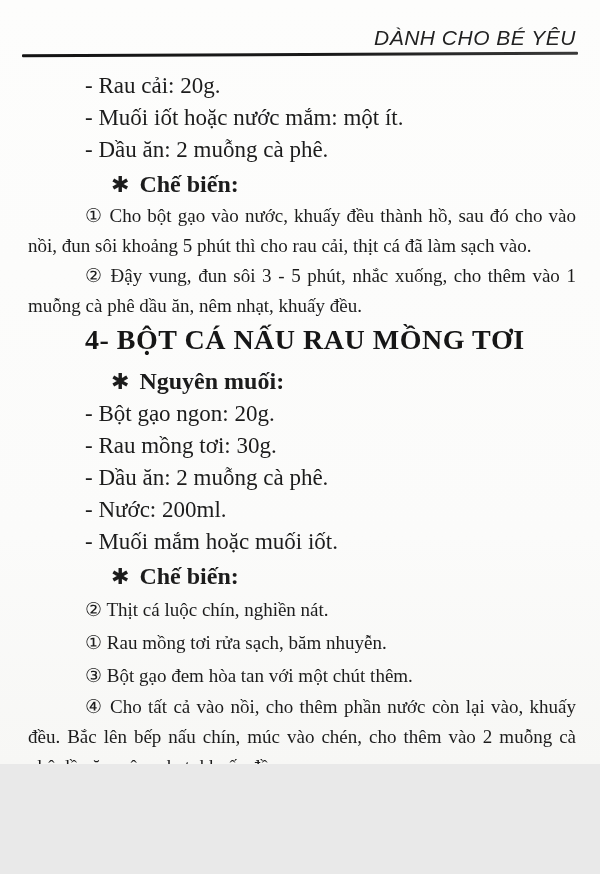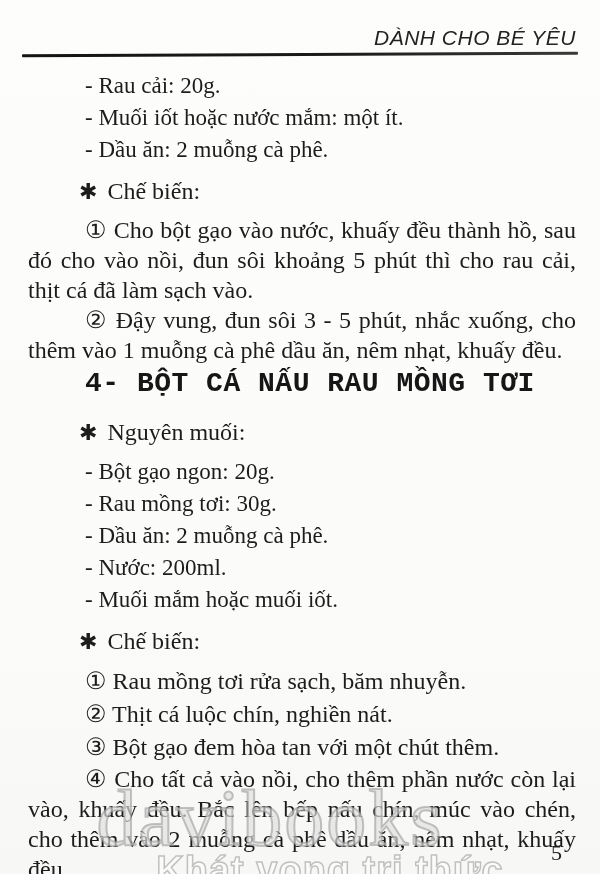--- a/index.html
+++ b/index.html
@@ -1,18 +1,18 @@
 <!DOCTYPE html>
 <html><head>
 <meta charset="utf-8">
 <style>
   html,body { margin:0; padding:0; background:#e9e9e9; }
   .page {
     position:relative;
-    width:600px; height:874px;
+    width:600px; height:764px;
     margin:0 auto;
     background:linear-gradient(180deg,#fdfdfc 0%, #fbfbfa 70%, #f7f7f5 100%);
     color:#1c1c1c;
     font-family:"Liberation Serif", serif;
     overflow:hidden;
   }
   .page-header { position:absolute; top:26px; left:22px; right:22px; }
   .running-head {
     text-align:right;
     font-family:"Liberation Sans", sans-serif;
@@ -34,44 +34,44 @@
     top:70px; left:28px; right:24px;
   }
   .ing {
     font-size:23px;
     line-height:32px;
     margin:0 0 0 57px;
     white-space:nowrap;
   }
   .subhead {
     font-size:24px;
-    font-weight:normal;
-    line-height:46px;
-    margin:2px 0 0 51px;
+    font-weight:bold;
+    line-height:32px;
+    margin:2px 0 0 83px;
   }
   .subhead .star {
     font-family:"DejaVu Sans", sans-serif;
     font-size:22px;
     margin-right:10px;
   }
   .mt8 { margin-top:8px; }
   .para {
-    font-size:24px;
+    font-size:19px;
     line-height:30px;
     text-align:justify;
     text-indent:57px;
     margin:0;
   }
   .step {
     text-align:left;
     line-height:33px;
     white-space:nowrap;
   }
   .recipe-title {
-    font-family:Liberation Mono, monospace;
+    font-family:Liberation Serif, serif;
     font-weight:bold;
     font-size:28px;
     line-height:34px;
     letter-spacing:0.5px;
     margin:2px 0 0 57px;
     color:#161616;
   }
   .watermark {
     position:absolute;
     left:0; right:0; top:778px;
@@ -135,22 +135,22 @@
       <p class="subhead mt8"><span class="star">✱</span><span>Nguyên muối:</span></p>
 
       <p class="ing">- Bột gạo ngon: 20g.</p>
       <p class="ing">- Rau mồng tơi: 30g.</p>
       <p class="ing">- Dầu ăn: 2 muỗng cà phê.</p>
       <p class="ing">- Nước: 200ml.</p>
       <p class="ing">- Muối mắm hoặc muối iốt.</p>
 
       <p class="subhead"><span class="star">✱</span><span>Chế biến:</span></p>
 
+      <p class="para step">② Thịt cá luộc chín, nghiền nát.</p>
       <p class="para step">① Rau mồng tơi rửa sạch, băm nhuyễn.</p>
-      <p class="para step">② Thịt cá luộc chín, nghiền nát.</p>
       <p class="para step">③ Bột gạo đem hòa tan với một chút thêm.</p>
       <p class="para">④ Cho tất cả vào nồi, cho thêm phần nước còn lại vào, khuấy đều. Bắc lên bếp nấu chín, múc vào chén, cho thêm vào 2 muỗng cà phê dầu ăn, nêm nhạt, khuấy đều.</p>
     </section>
 
   </div>
 
   <div class="watermark">
     <div class="wm-main">davibooks</div>
     <div class="wm-sub">Khát vọng tri thức</div>
   </div>

